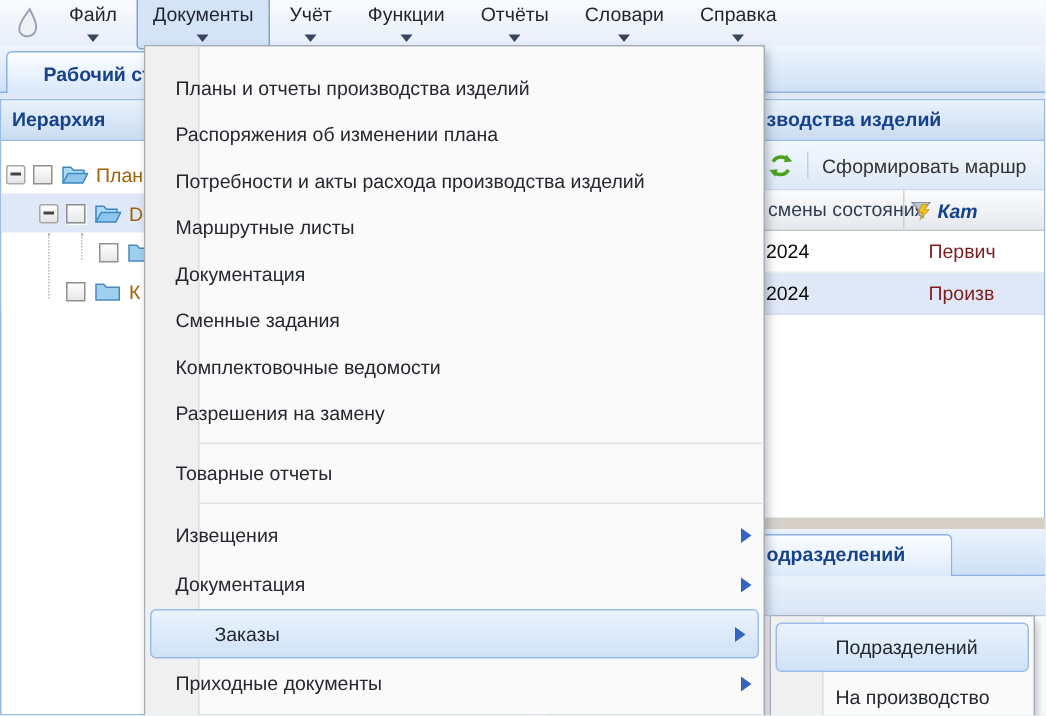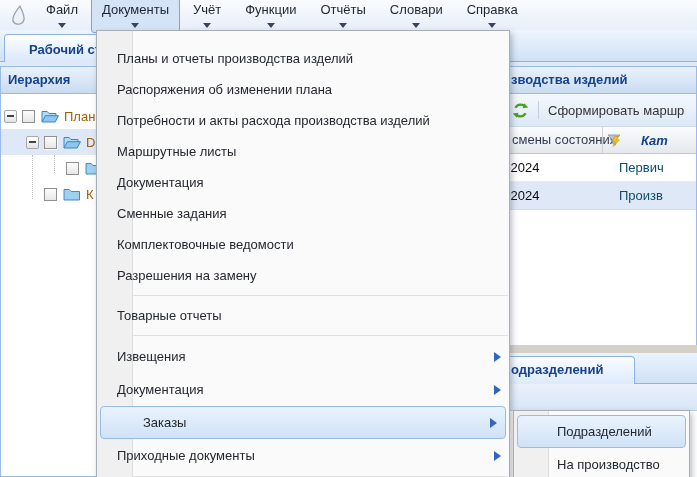--- a/index.html
+++ b/index.html
@@ -67,26 +67,26 @@
     display:flex; align-items:center; padding-left:146px; gap:9px; white-space:nowrap;
   }
   .tb-sep { width:1px; height:18px; background:#c3cfdf; }
   .tb-btn { color:#333; }
   .grid-header {
     position:relative; height:27px; background:linear-gradient(#fbfcfd,#e5e8ec);
     border-bottom:1px solid #c6c6c6;
   }
   .gh-col1 { position:absolute; left:146px; top:0; line-height:26px; color:#2f3d52; }
   .gh-divider { position:absolute; left:236px; top:0; bottom:0; width:1px; background:#d0d0d0; }
-  .gh-col2 { position:absolute; left:241px; top:0; height:100%; display:flex; align-items:center; gap:20px; }
+  .gh-col2 { position:absolute; left:241px; top:0; height:100%; display:flex; align-items:center; gap:4px; }
   .gh-col2 .lbl { color:#15428b; font-weight:bold; font-style:italic; }
   .grid-row { position:relative; height:28px; border-bottom:1px solid #ededed; background:#fff; }
   .grid-row.selected { background:#dfe8f6; border-bottom-color:#d3dff0; }
   .gc-date { position:absolute; left:141px; line-height:28px; color:#0c0c0c; }
-  .gc-cat { position:absolute; left:253px; line-height:28px; color:#0c4a6e; }
+  .gc-cat { position:absolute; left:253px; line-height:28px; color:#7f1d1d; }
   .grid-body-rest { background:#fff; height:131px; }
   
   .splitter { position:absolute; left:365px; top:345px; width:332px; height:8px; background:#d5d1c9; }
   .panel-bottom { left:365px; top:353px; width:332px; height:124px; border:none; background:#fff; }
   .btabstrip {
     position:relative; height:31px; background:linear-gradient(#eaf3fd,#cfe1f5);
     border-bottom:1px solid #8db2e3;
   }
   .orders-tab {
     position:absolute; left:90px; top:3px; width:180px; height:28px;

